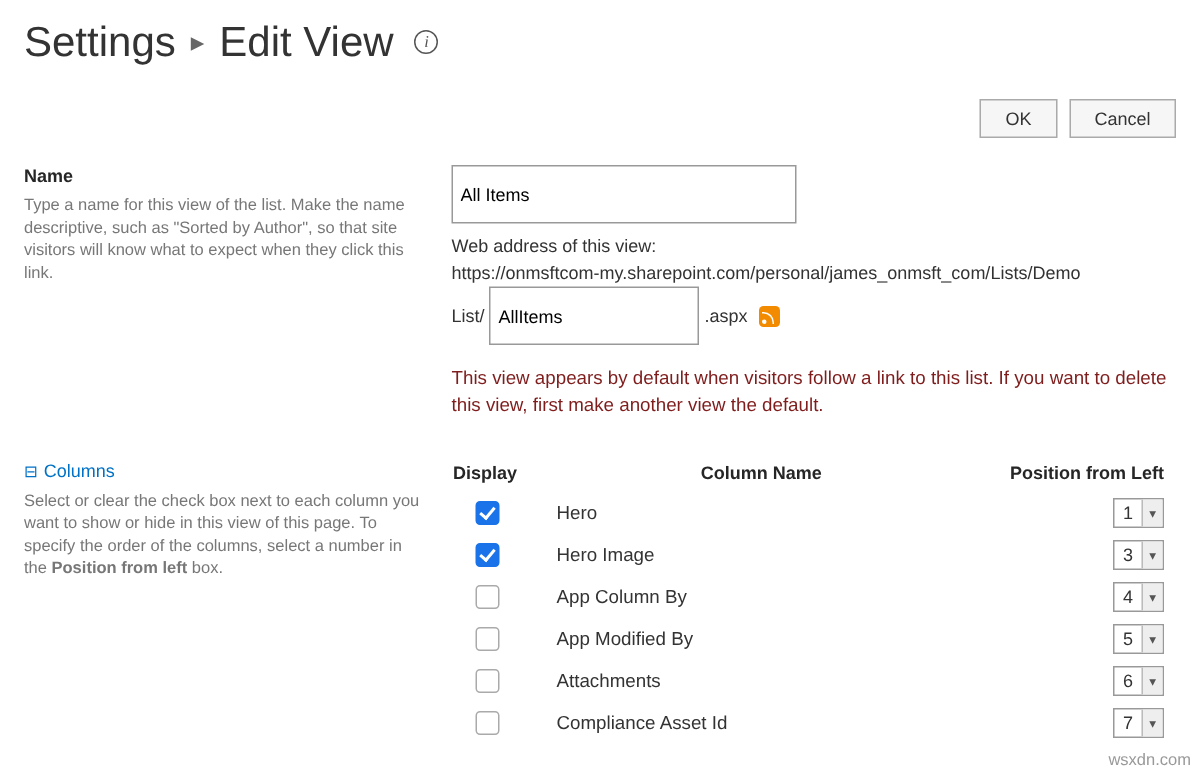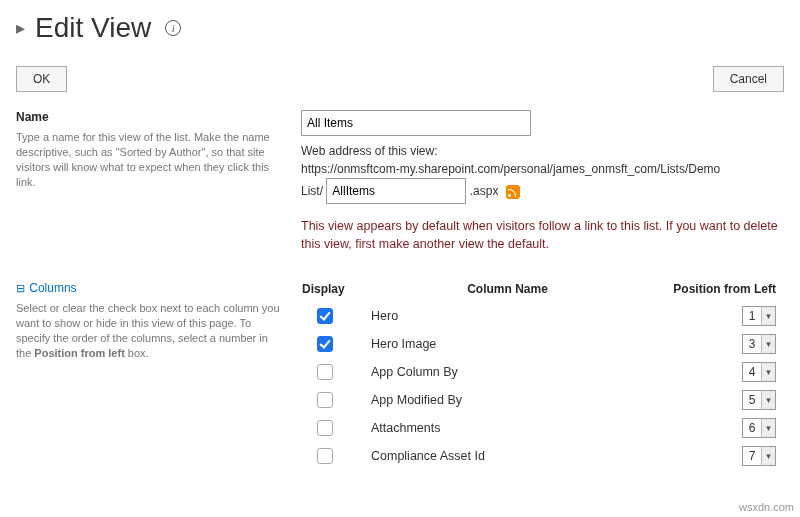--- a/index.html
+++ b/index.html
@@ -35,21 +35,21 @@
     font-weight: 400;
     color: #555;
     align-items: center;
     justify-content: center;
     font-style: italic;
     font-family: Georgia, serif;
     margin-left: 4px;
   }
   .button-row {
     display: flex;
-    justify-content: space-between;
+    justify-content: flex-end;
     gap: 8px;
     margin-bottom: 18px;
   }
   .btn {
     padding: 5px 16px;
     border: 1px solid #aaa;
     background: #f6f6f6;
     font-size: 12px;
     color: #333;
     cursor: pointer;
@@ -95,21 +95,21 @@
     font-size: 12px;
     color: #333;
   }
   .field-label {
     margin-bottom: 3px;
   }
   input[type=text] {
     border: 1px solid #999;
     padding: 3px 5px;
     font-size: 12px;
-    height: 26px;
+    height: 39px;
   }
   .view-name-input { width: 230px; }
   .allitems-input { width: 140px; }
   .weburl-line {
     margin-top: 6px;
     line-height: 1.5;
   }
   .rss {
     display:inline-block;
     width:14px; height:14px;
@@ -205,20 +205,21 @@
     bottom: 4px;
     right: 6px;
     font-size: 11px;
     color: #999;
   }
 </style>
 </head>
 <body>
 
 <div class="page-header">
+  <span>Settings</span>
   <span class="chev">▸</span>
   <span>Edit View</span>
   <span class="info-icon">i</span>
 </div>
 
 <div class="button-row">
   <button class="btn">OK</button>
   <button class="btn">Cancel</button>
 </div>
 

